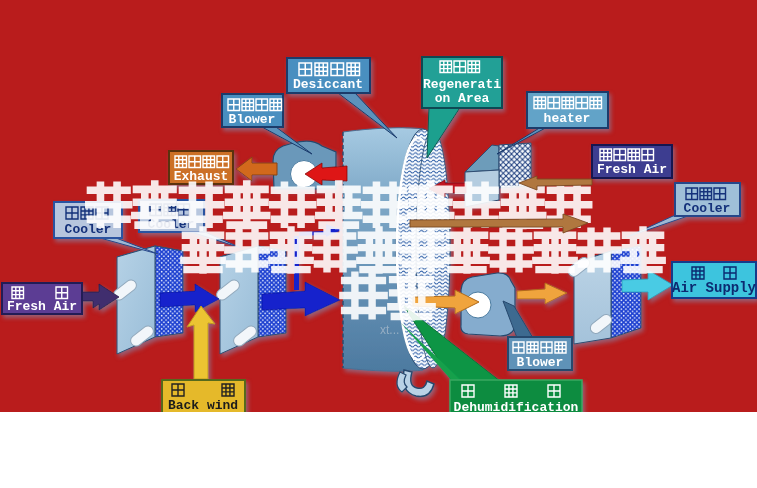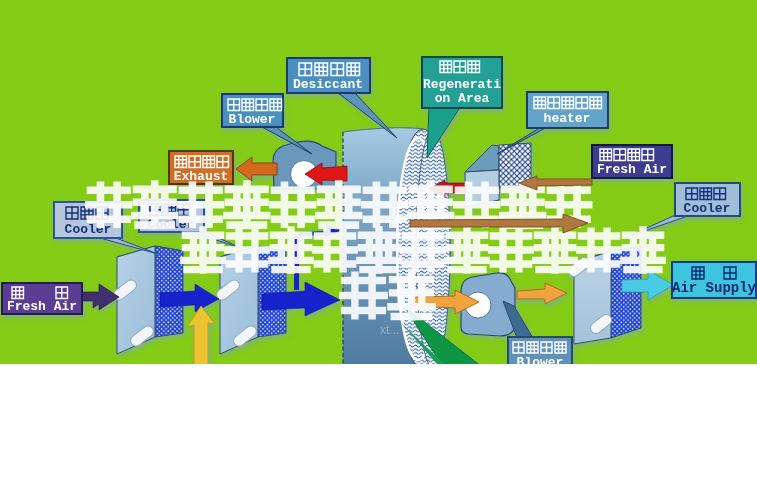--- a/index.html
+++ b/index.html
@@ -1,14 +1,14 @@
 <!DOCTYPE html>
 <html><head><meta charset="utf-8"><style>
 html,body{margin:0;padding:0;background:#fff}
-#c{position:relative;width:757px;height:364px;background:#84cc16;overflow:hidden;font-family:"Liberation Mono",monospace}
+#c{position:relative;width:757px;height:412px;background:#b91c1c;overflow:hidden;font-family:"Liberation Mono",monospace}
 </style></head>
 <body>
 <div id="c">
 <svg width="757" height="488" viewBox="0 0 757 488" style="position:absolute;left:0;top:0">
 <defs>
 <filter id="ds" x="-6%" y="-6%" width="114%" height="114%">
  <feDropShadow dx="2" dy="3" stdDeviation="2.2" flood-color="#7aa0c8" flood-opacity="0.5"></feDropShadow>
 </filter>
 <linearGradient id="wbody" x1="0" y1="0" x2="0" y2="1">
  <stop offset="0" stop-color="#a6cae2"></stop>

